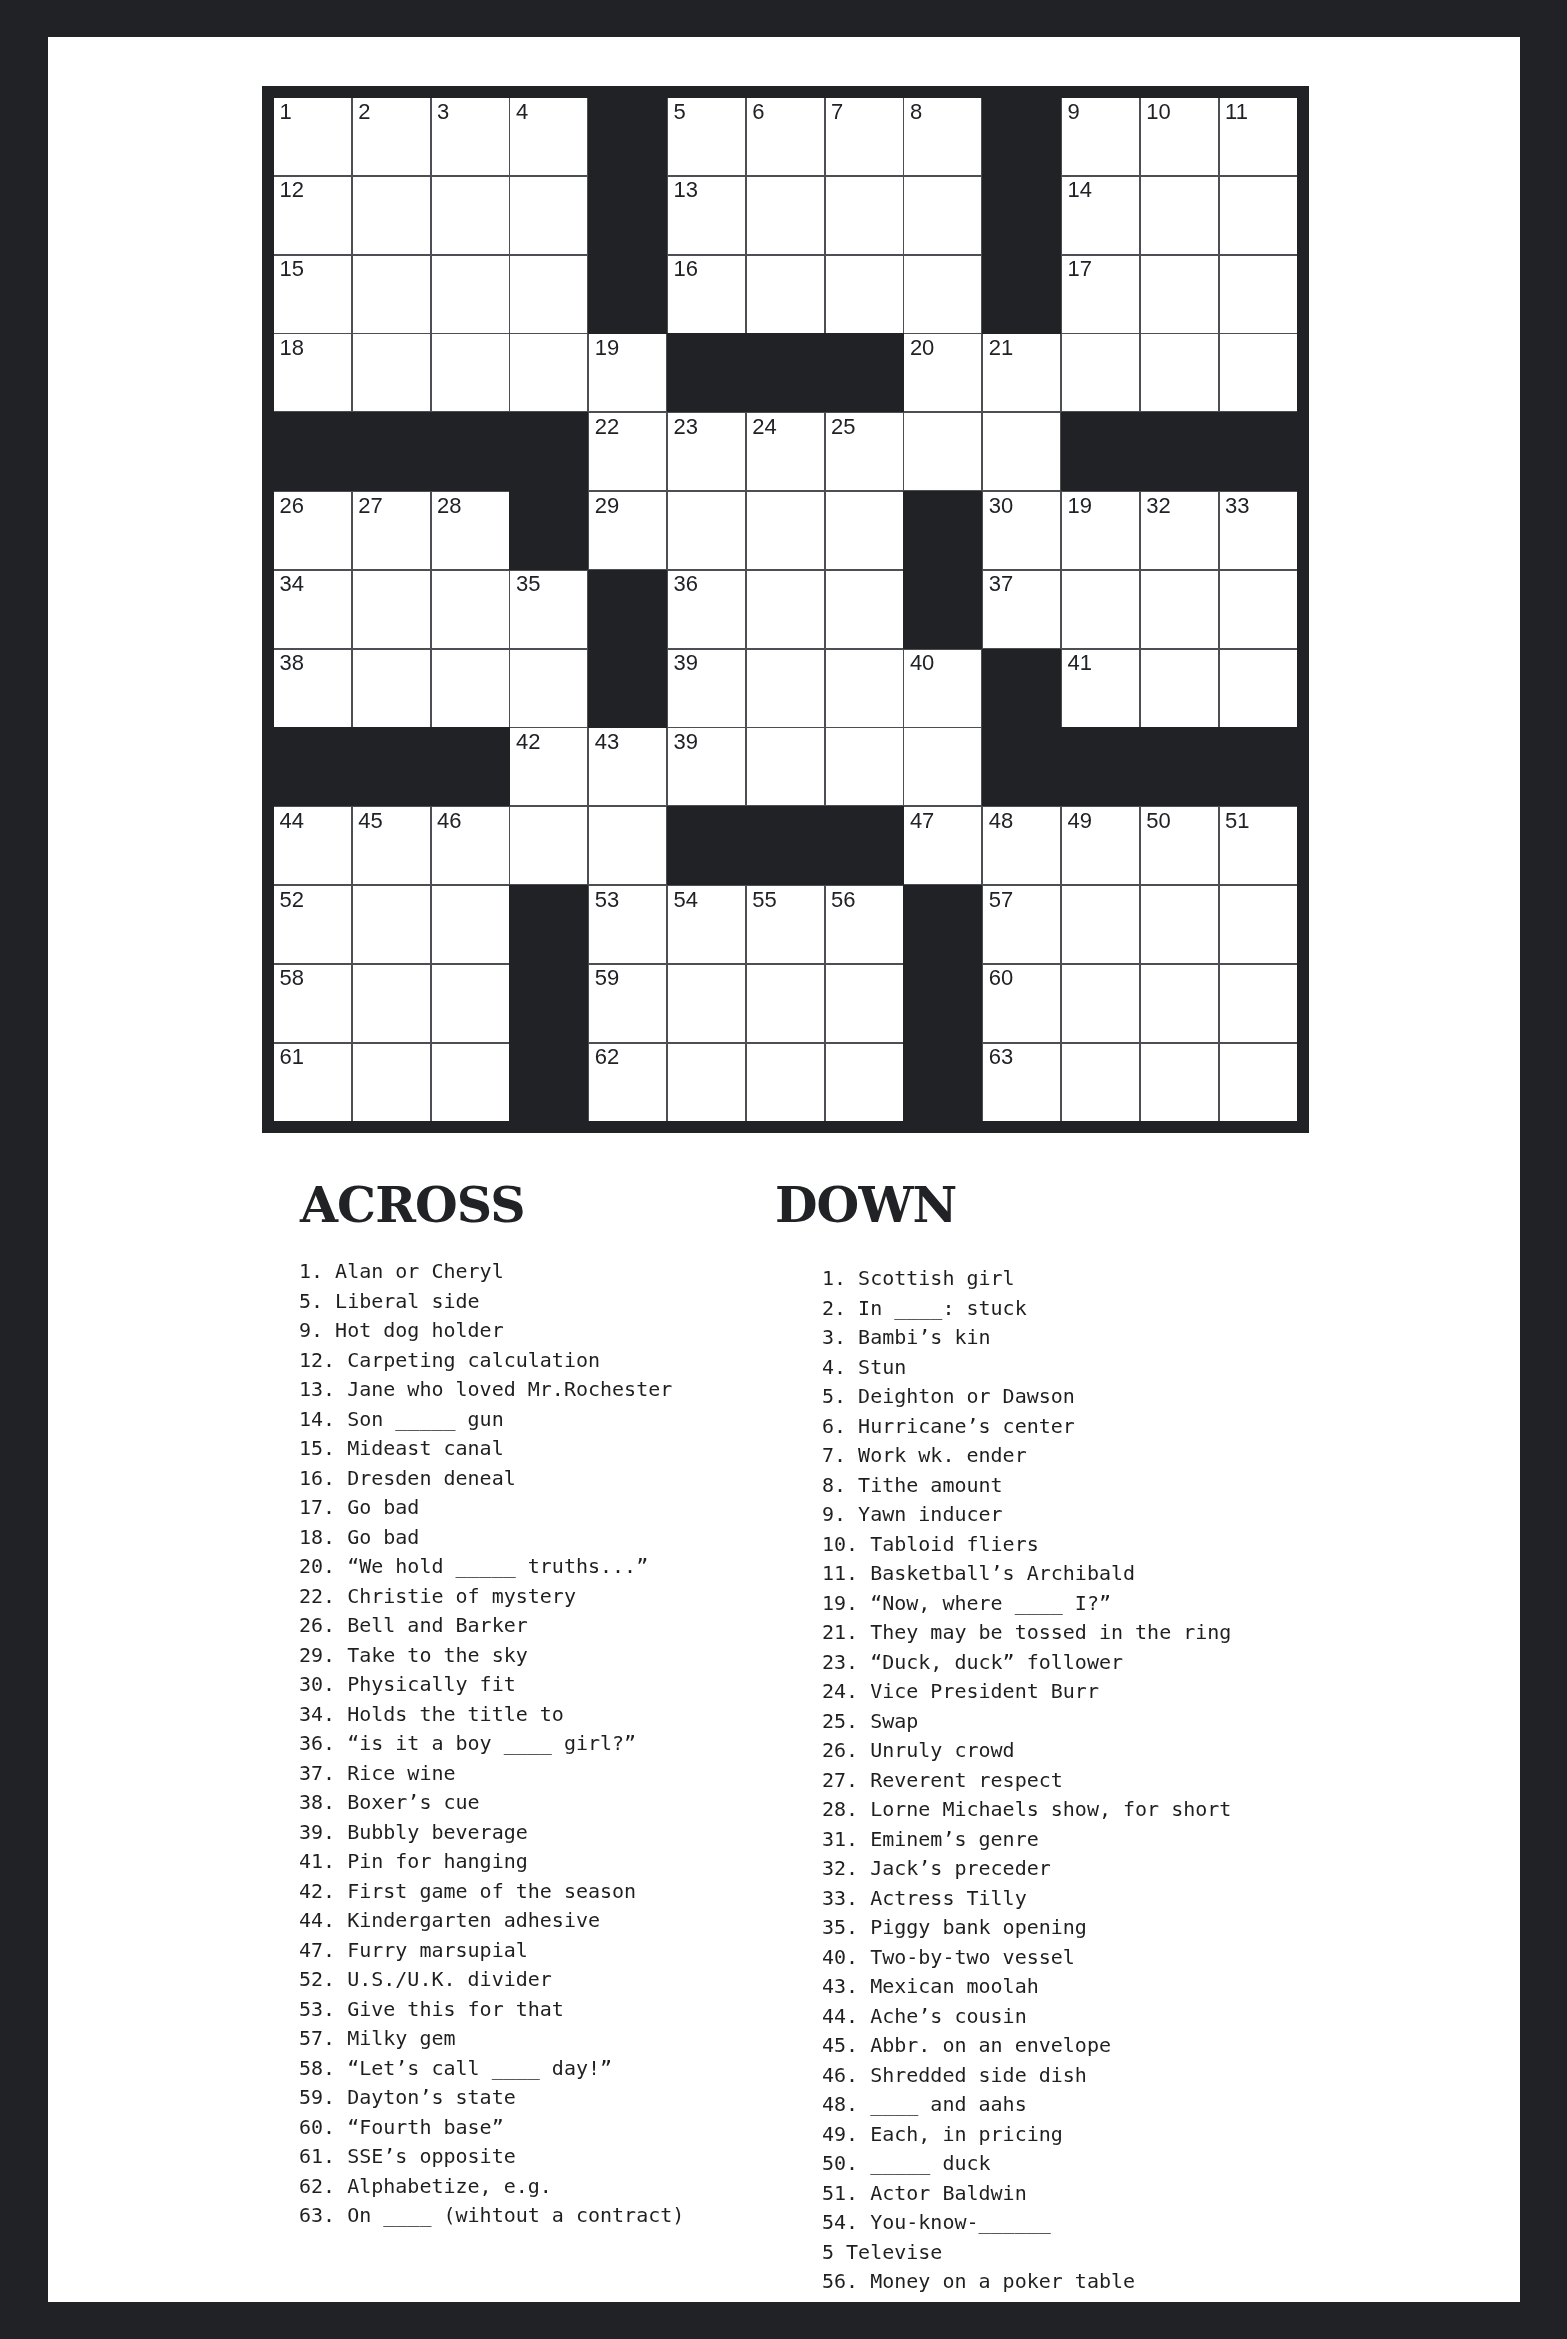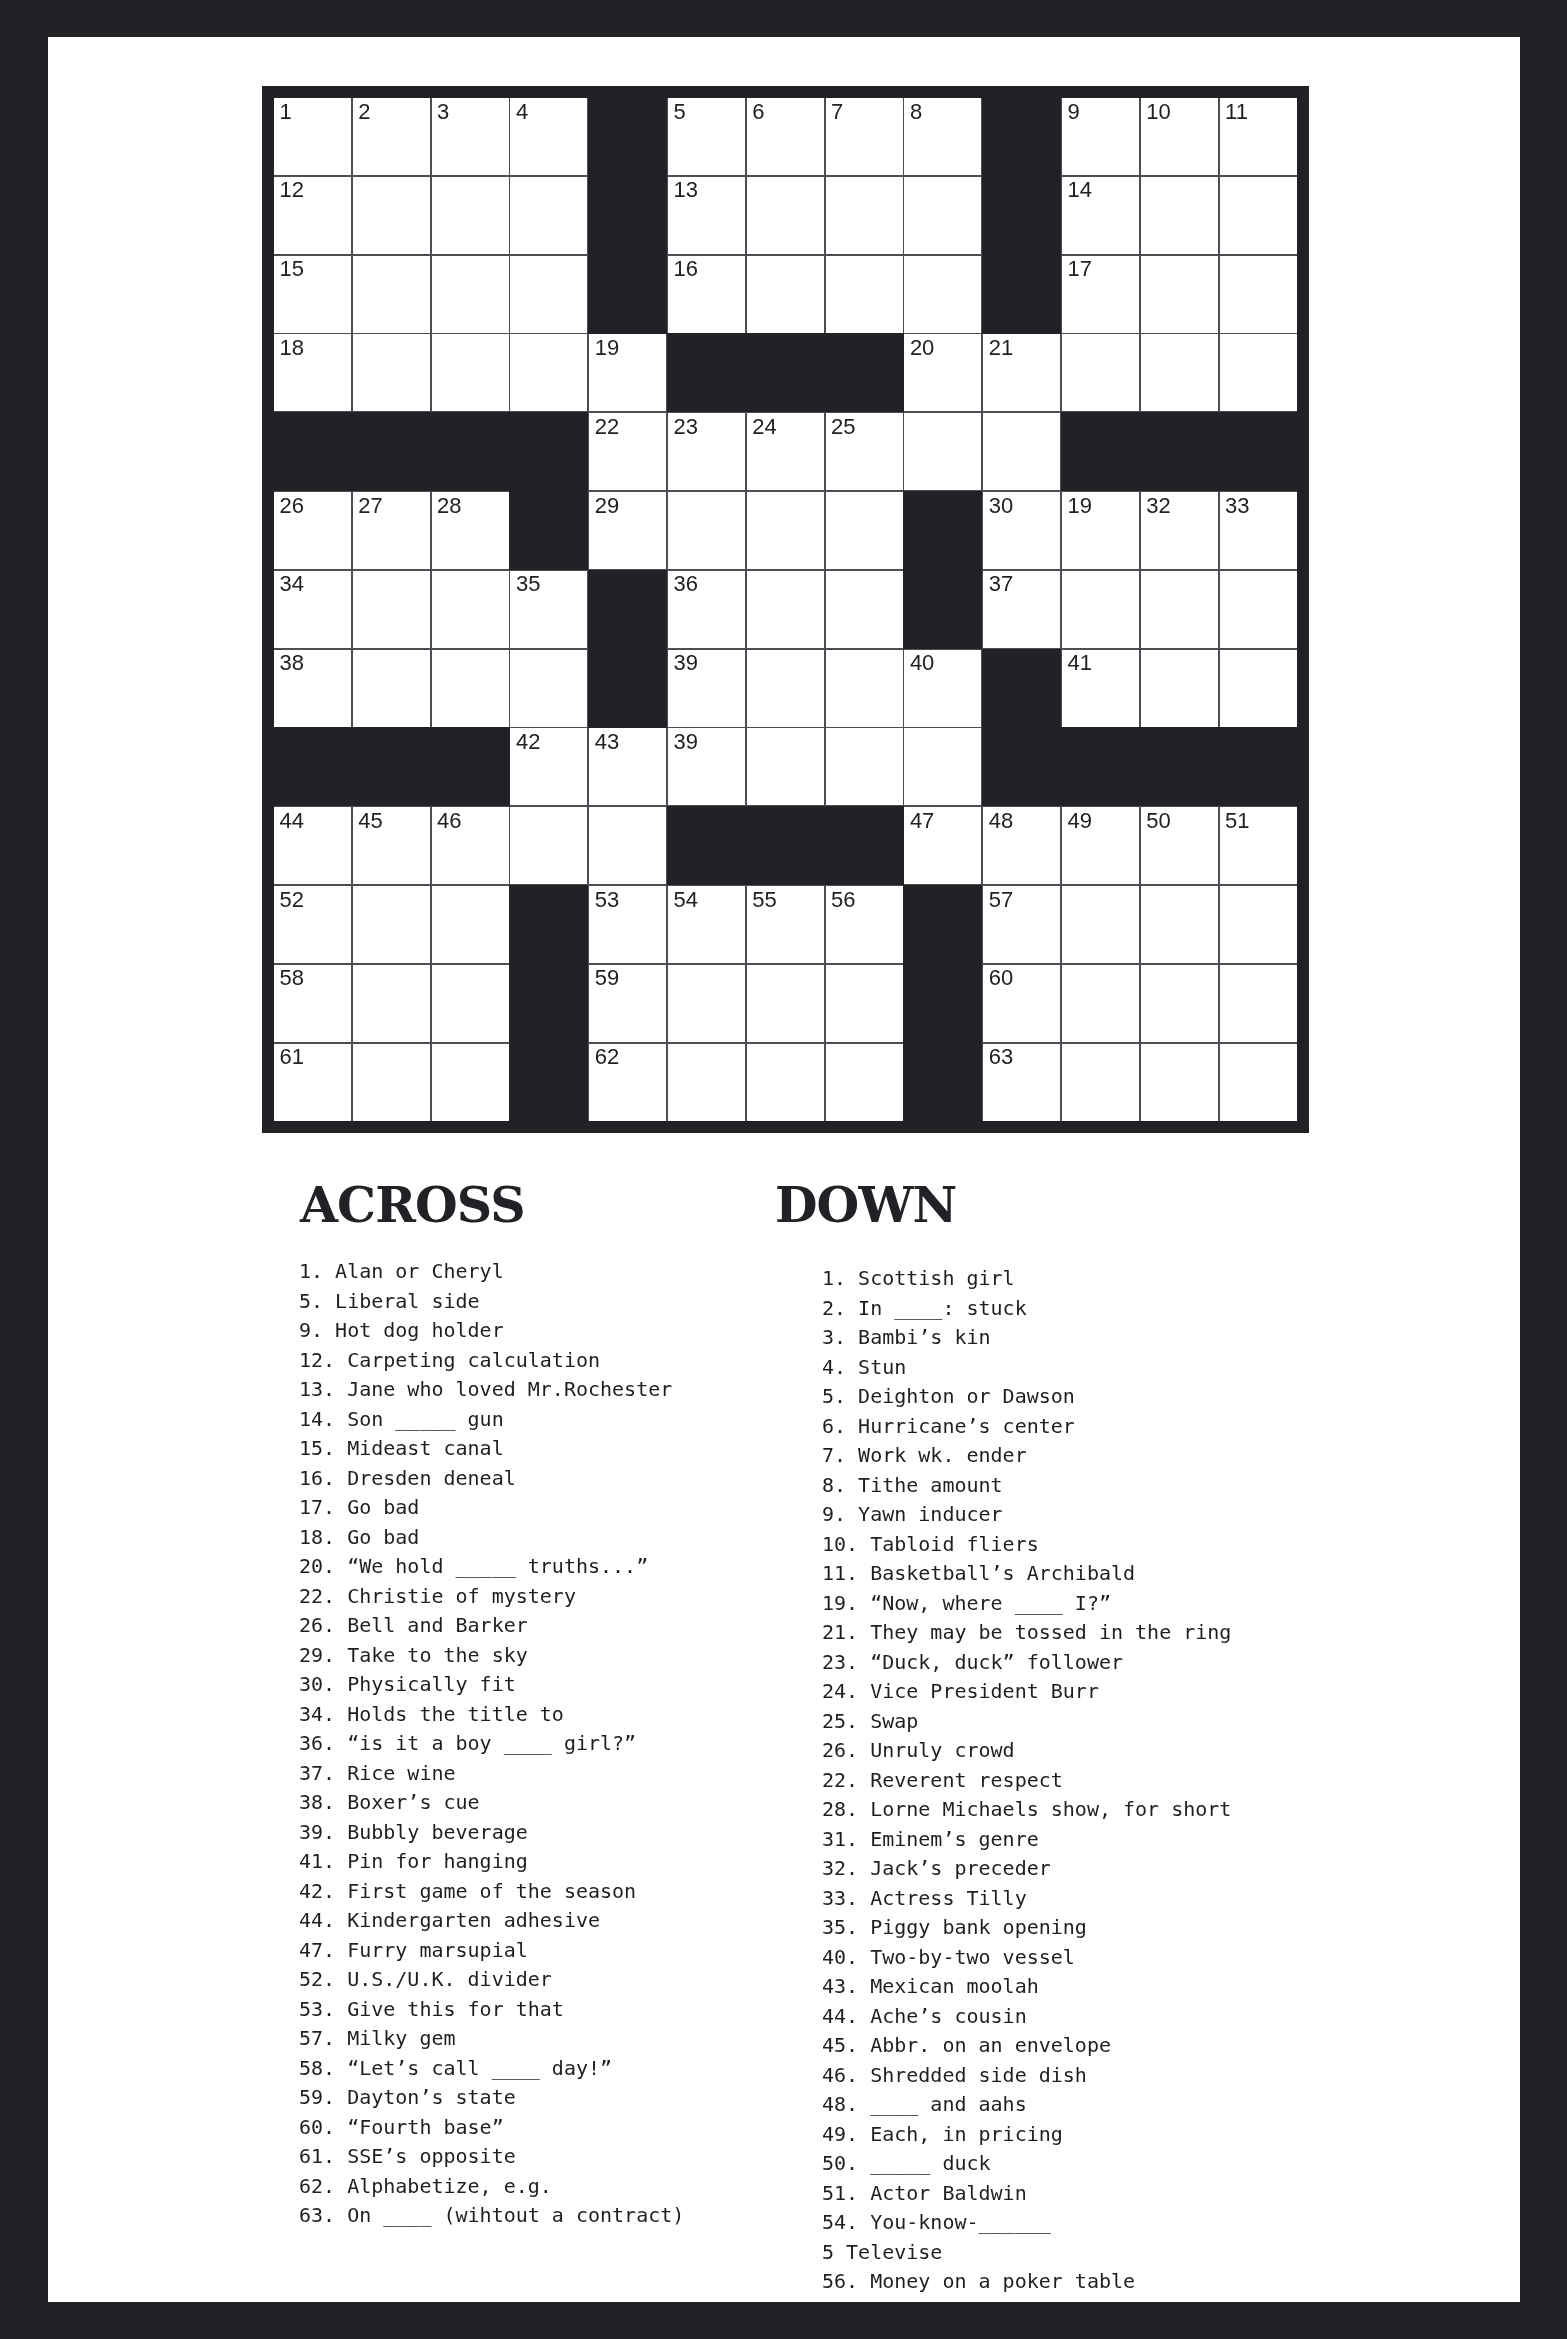--- a/index.html
+++ b/index.html
@@ -432,21 +432,21 @@
       <li>8. Tithe amount</li>
       <li>9. Yawn inducer</li>
       <li>10. Tabloid fliers</li>
       <li>11. Basketball’s Archibald</li>
       <li>19. “Now, where ____ I?”</li>
       <li>21. They may be tossed in the ring</li>
       <li>23. “Duck, duck” follower</li>
       <li>24. Vice President Burr</li>
       <li>25. Swap</li>
       <li>26. Unruly crowd</li>
-      <li>22. Reverent respect</li>
+      <li>27. Reverent respect</li>
       <li>28. Lorne Michaels show, for short</li>
       <li>31. Eminem’s genre</li>
       <li>32. Jack’s preceder</li>
       <li>33. Actress Tilly</li>
       <li>35. Piggy bank opening</li>
       <li>40. Two-by-two vessel</li>
       <li>43. Mexican moolah</li>
       <li>44. Ache’s cousin</li>
       <li>45. Abbr. on an envelope</li>
       <li>46. Shredded side dish</li>

